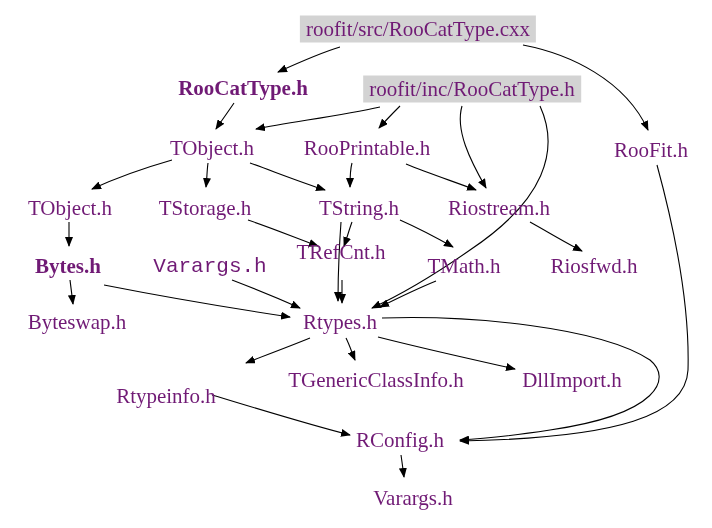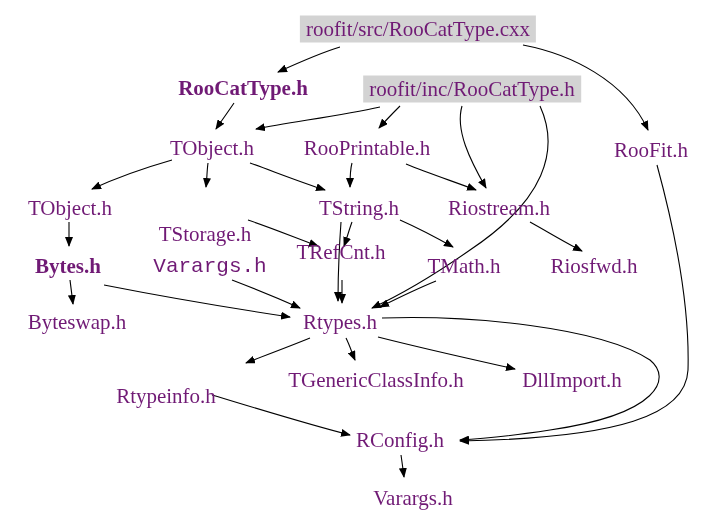--- a/index.html
+++ b/index.html
@@ -110,21 +110,21 @@
     </g>
   </svg>
 
   <div class="node filled" style="left: 418px; top: 29px; background: rgb(211, 211, 211);">roofit/src/RooCatType.cxx</div>
   <div class="node" style="left:243px; top:88px;font-weight:bold;">RooCatType.h</div>
   <div class="node filled" style="left: 472px; top: 89px; background: rgb(211, 211, 211);">roofit/inc/RooCatType.h</div>
   <div class="node" style="left:212px; top:148px;">TObject.h</div>
   <div class="node" style="left:367px; top:148px;">RooPrintable.h</div>
   <div class="node" style="left:651px; top:150px;">RooFit.h</div>
   <div class="node" style="left:70px; top:208px;">TObject.h</div>
-  <div class="node" style="left:205px; top:208px;margin-top:26px;">TStorage.h</div>
+  <div class="node" style="left:205px; top:208px;">TStorage.h</div>
   <div class="node" style="left:359px; top:208px;">TString.h</div>
   <div class="node" style="left:499px; top:208px;">Riostream.h</div>
   <div class="node" style="left:68px; top:266px;font-weight:bold;">Bytes.h</div>
   <div class="node" style="left:210px; top:266px;font-family:Liberation Mono, monospace;">Varargs.h</div>
   <div class="node" style="left:341px; top:252px;">TRefCnt.h</div>
   <div class="node" style="left:464px; top:266px;">TMath.h</div>
   <div class="node" style="left:594px; top:266px;">Riosfwd.h</div>
   <div class="node" style="left:77px; top:322px;">Byteswap.h</div>
   <div class="node" style="left:340px; top:322px;">Rtypes.h</div>
   <div class="node" style="left:166px; top:396px;">Rtypeinfo.h</div>

